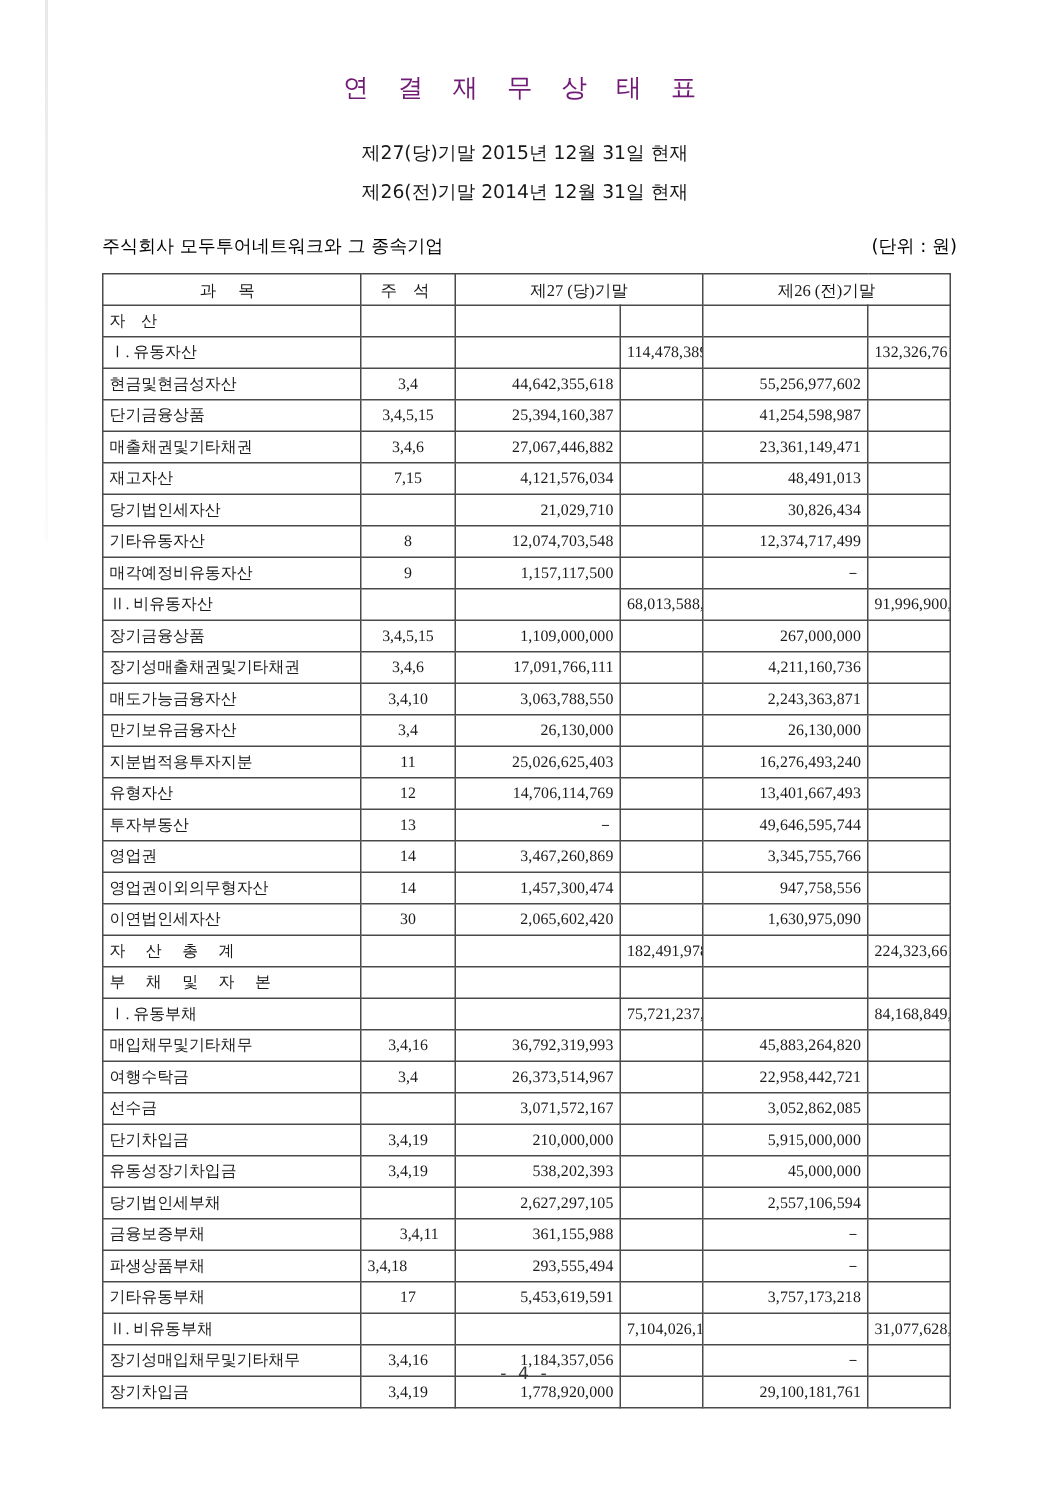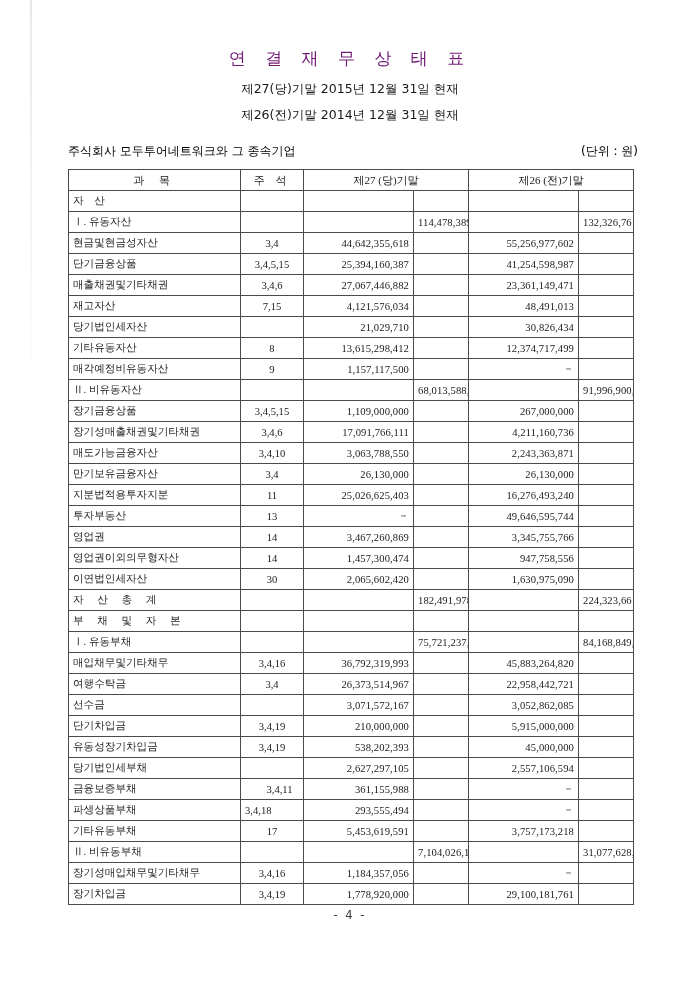--- a/index.html
+++ b/index.html
@@ -30,21 +30,21 @@
     text-align: center;
     font-size: 17px;
     letter-spacing: 7px;
     margin-top: 47px;
     font-weight: 500;
     color: #701a75;
   }
   .doc-subtitle {
     text-align: center;
     font-size: 12.5px;
-    margin-top: 11px;
+    margin-top: 24px;
     color: #181818;
   }
   .doc-subtitle.second { margin-top: 9px; }
 
   .meta-row {
     display: flex;
     justify-content: space-between;
     align-items: flex-end;
     margin: 19px 62px 0 68px;
     font-size: 12px;
@@ -190,21 +190,21 @@
           <td class="lv-item">당기법인세자산</td>
           <td class="" style="text-align: center;"></td>
           <td class="num">21,029,710</td>
           <td class="num"></td>
           <td class="num">30,826,434</td>
           <td class="num"></td>
         </tr>
         <tr>
           <td class="lv-item">기타유동자산</td>
           <td class="" style="text-align: center;">8</td>
-          <td class="num">13,615,298,412</td>
+          <td class="num">12,074,703,548</td>
           <td class="num"></td>
           <td class="num">12,374,717,499</td>
           <td class="num"></td>
         </tr>
         <tr>
           <td class="lv-item">매각예정비유동자산</td>
           <td class="" style="text-align: center;">9</td>
           <td class="num">1,157,117,500</td>
           <td class="num"></td>
           <td class="num">－</td>
@@ -252,20 +252,28 @@
         </tr>
         <tr>
           <td class="lv-item">지분법적용투자지분</td>
           <td class="" style="text-align: center;">11</td>
           <td class="num">25,026,625,403</td>
           <td class="num"></td>
           <td class="num">16,276,493,240</td>
           <td class="num"></td>
         </tr>
         <tr>
+          <td class="lv-item">유형자산</td>
+          <td class="" style="text-align: center;">12</td>
+          <td class="num">14,706,114,769</td>
+          <td class="num"></td>
+          <td class="num">13,401,667,493</td>
+          <td class="num"></td>
+        </tr>
+        <tr>
           <td class="lv-item">투자부동산</td>
           <td class="" style="text-align: center;">13</td>
           <td class="num">－</td>
           <td class="num"></td>
           <td class="num">49,646,595,744</td>
           <td class="num"></td>
         </tr>
         <tr>
           <td class="lv-item">영업권</td>
           <td class="" style="text-align: center;">14</td>

